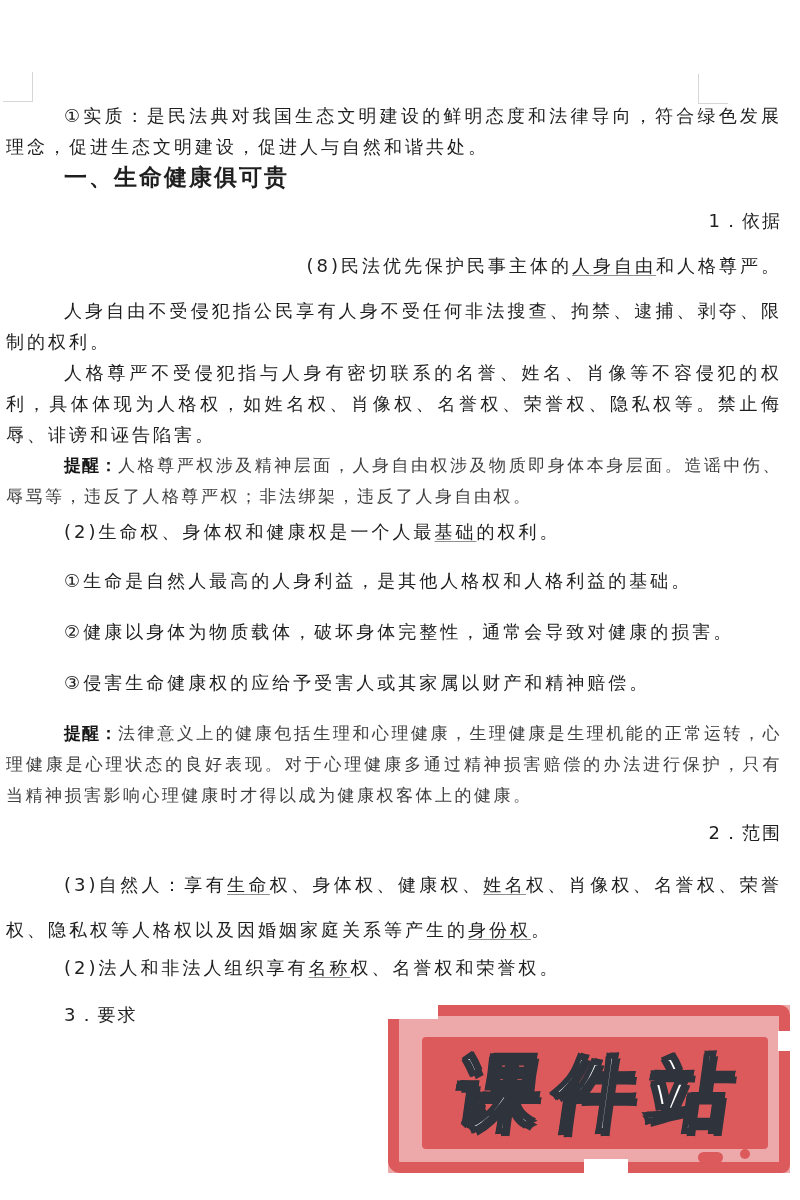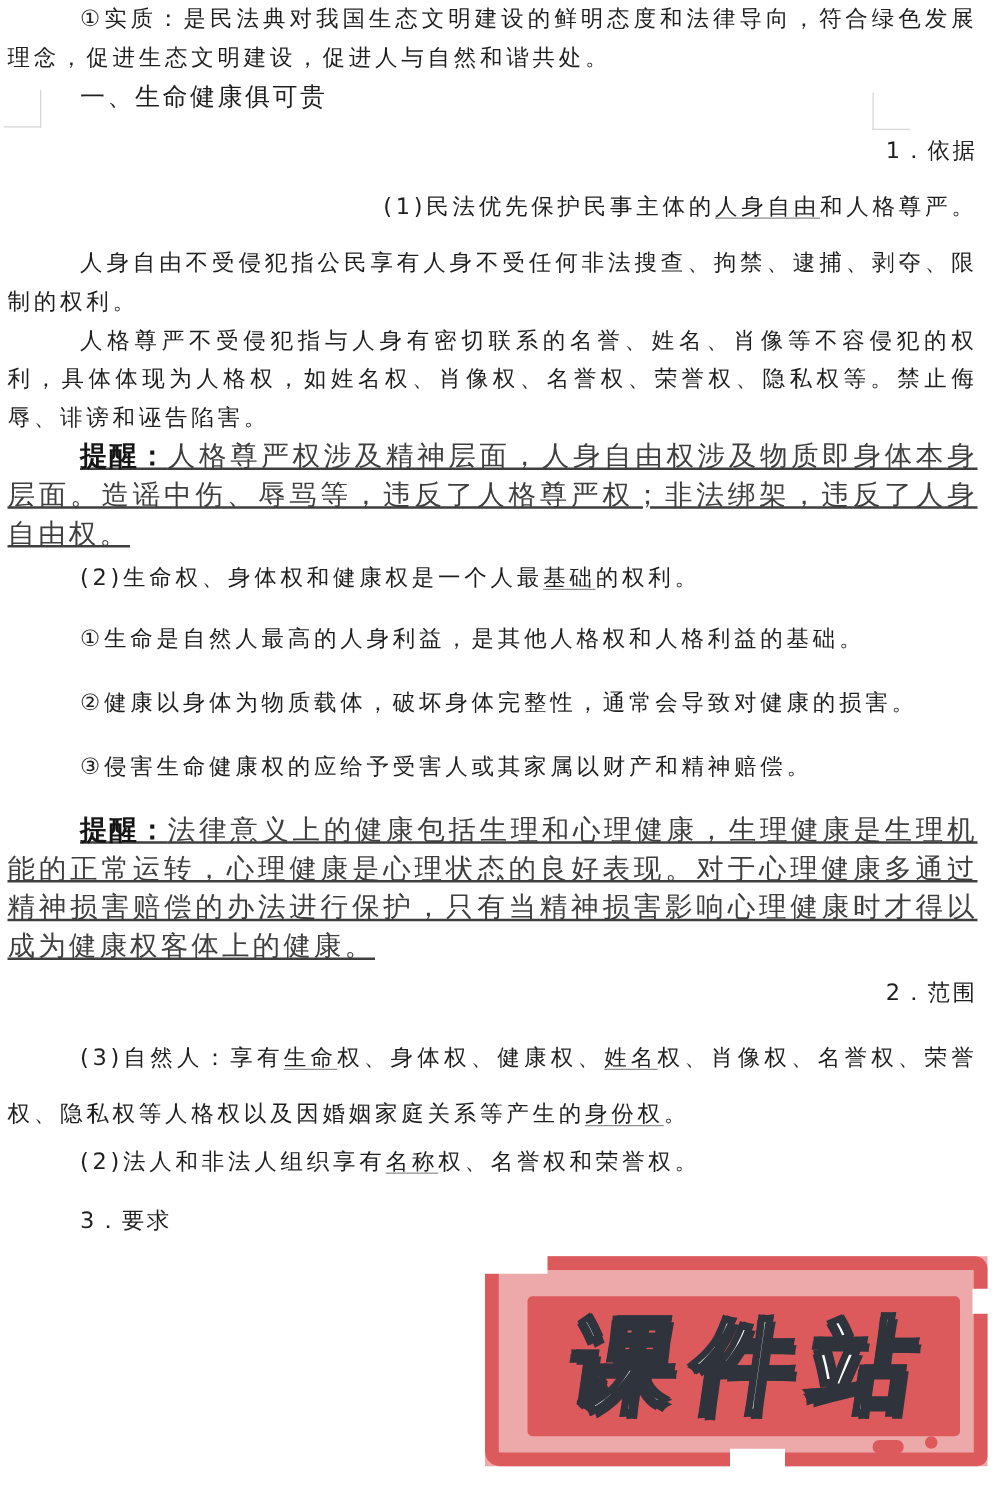--- a/index.html
+++ b/index.html
@@ -7,49 +7,49 @@
     width:800px;height:1200px;position:relative;overflow:hidden;
     background:#ffffff;
     font-family:"DejaVu Sans",sans-serif;
     color:#1f1f1f;
   }
   
   .corner{position:absolute;width:29px;height:29px;}
   .corner.tl{left:3px;top:72px;border-right:1px solid #d6d6d6;border-bottom:1px solid #d6d6d6;}
   .corner.tr{left:698px;top:74px;border-left:1px solid #d6d6d6;border-bottom:1px solid #d6d6d6;}
 
-  .doc{position:absolute;left:6px;right:18px;top:0;}
+  .doc{position:absolute;left:6px;right:18px;top:0;padding-top:100px;}
   .doc p,.doc h1,.doc h2,.doc h3{margin:0;}
   .body{
     font-size:18px;line-height:31px;letter-spacing:3px;
     text-align:justify;text-indent:58px;
   }
   .wide{line-height:45px;}
   u{
     text-decoration:underline;
     text-decoration-color:#8f8f8f;
     text-underline-offset:3px;
     text-decoration-thickness:1px;
   }
   .h-main{
     font-size:22px;line-height:34px;font-weight:bold;text-align:center;
     margin-top:8px !important;margin-bottom:10px !important;letter-spacing:2px;
   }
   .h-sec{
-    font-size:20px;line-height:31px;font-weight:normal;
+    font-size:23px;line-height:31px;font-weight:bold;
     text-indent:58px;letter-spacing:2px;margin-bottom:12px !important;
   }
   .h-sub{
     font-size:18px;line-height:31px;font-weight:normal;
     text-indent:58px;letter-spacing:2px;
   }
   .tip{
     font-family:"DejaVu Serif",serif;
-    font-size:22px;line-height:31px;letter-spacing:2.5px;
-    color:#3f3f3f;text-align:justify;text-indent:58px;text-decoration:underline;
+    font-size:17px;line-height:31px;letter-spacing:2.5px;
+    color:#3f3f3f;text-align:justify;text-indent:58px;
   }
   .tip .tip-label{
     font-family:"DejaVu Sans",sans-serif;
     font-weight:bold;color:#161616;letter-spacing:1px;
   }
   
   .m8{margin-bottom:8px !important;}   .m14{margin-bottom:14px !important;text-align:right;}
   .m4{margin-bottom:4px !important;}   .m18{margin-bottom:18px !important;}
   .m20{margin-bottom:20px !important;} .m6{margin-bottom:6px !important;}
   .m16{margin-bottom:16px !important;} .m24{margin-bottom:24px !important;}
@@ -94,21 +94,21 @@
 <div class="doc">
 
   <p class="body">①实质：是民法典对我国生态文明建设的鲜明态度和法律导向，符合绿色发展理念，促进生态文明建设，促进人与自然和谐共处。</p>
 
 
 
   <h2 class="h-sec">一、生命健康俱可贵</h2>
 
   <h3 class="h-sub m14">1．依据</h3>
 
-  <p class="body m14"><span>(1)民法优先保护民事主体的</span><u>人身自由</u><span>和人格尊严。</span></p>
+  <p class="body m14"><span>(8)民法优先保护民事主体的</span><u>人身自由</u><span>和人格尊严。</span></p>
 
   <p class="body">人身自由不受侵犯指公民享有人身不受任何非法搜查、拘禁、逮捕、剥夺、限制的权利。</p>
 
   <p class="body">人格尊严不受侵犯指与人身有密切联系的名誉、姓名、肖像等不容侵犯的权利，具体体现为人格权，如姓名权、肖像权、名誉权、荣誉权、隐私权等。禁止侮辱、诽谤和诬告陷害。</p>
 
   <p class="tip m4"><span class="tip-label">提醒：</span><span>人格尊严权涉及精神层面，人身自由权涉及物质即身体本身层面。造谣中伤、辱骂等，违反了人格尊严权；非法绑架，违反了人身自由权。</span></p>
 
   <p class="body m18"><span>(2)生命权、身体权和健康权是一个人最</span><u>基础</u><span>的权利。</span></p>
 
   <p class="body m20">①生命是自然人最高的人身利益，是其他人格权和人格利益的基础。</p>

